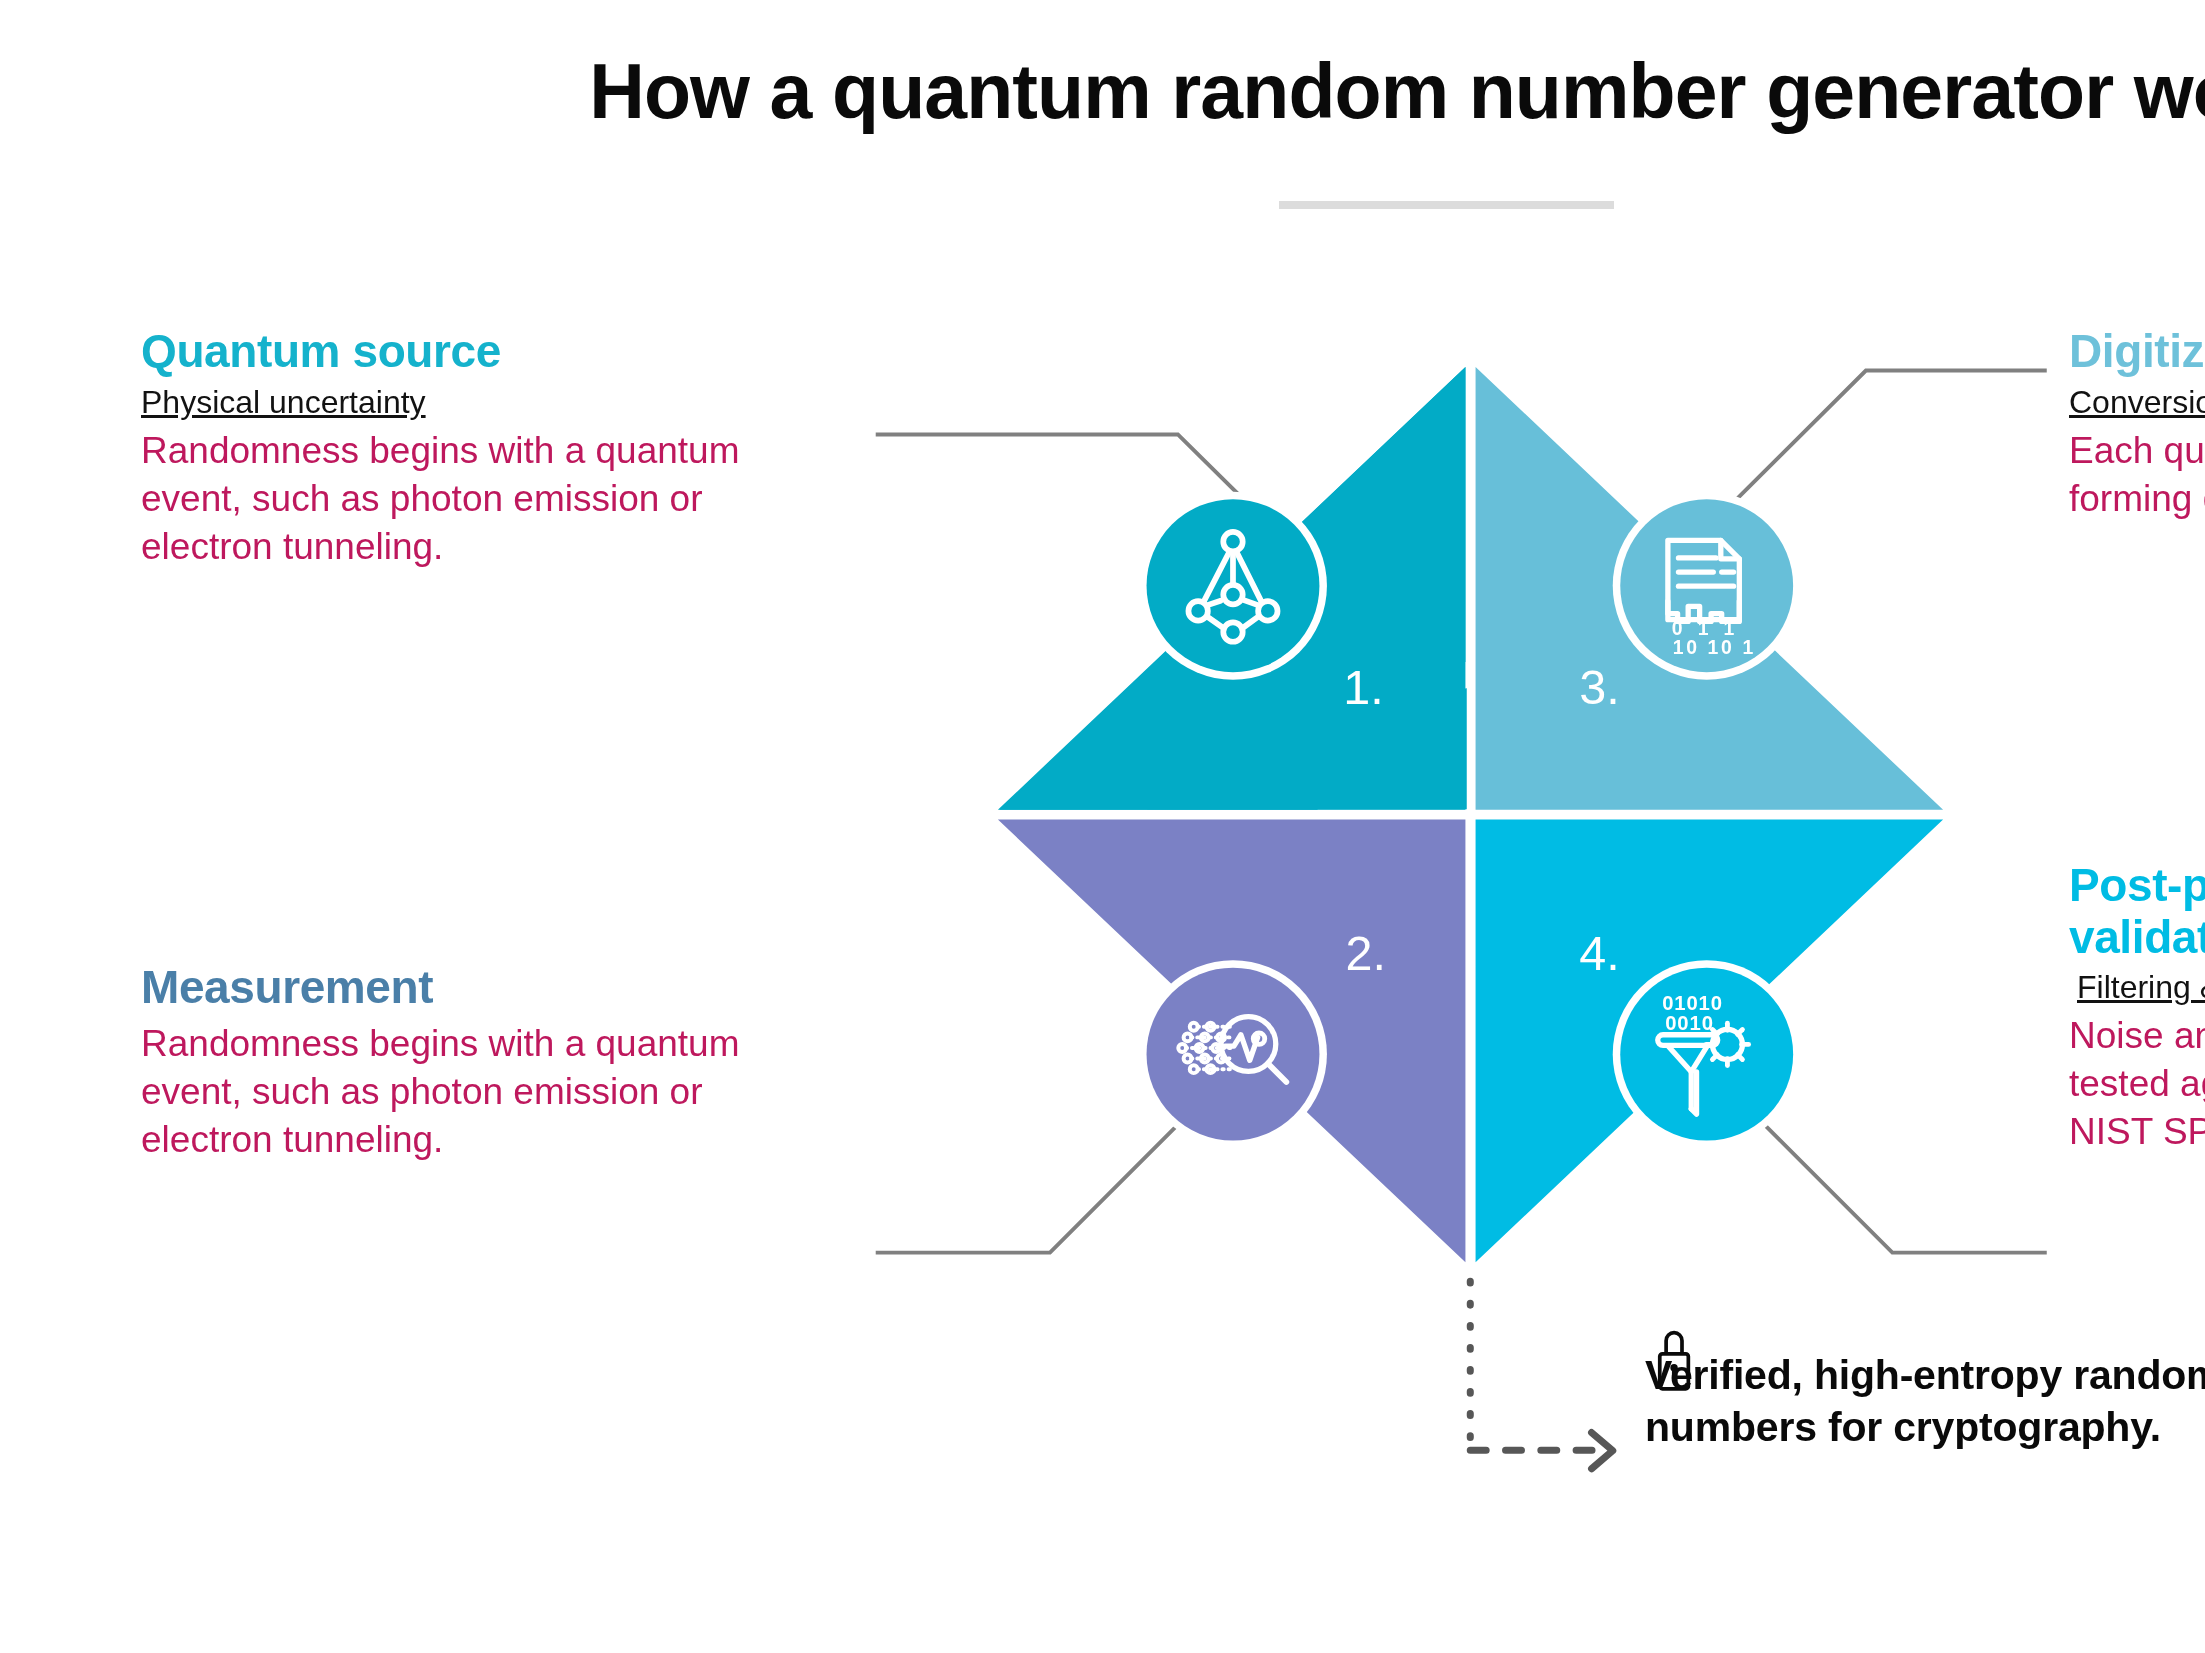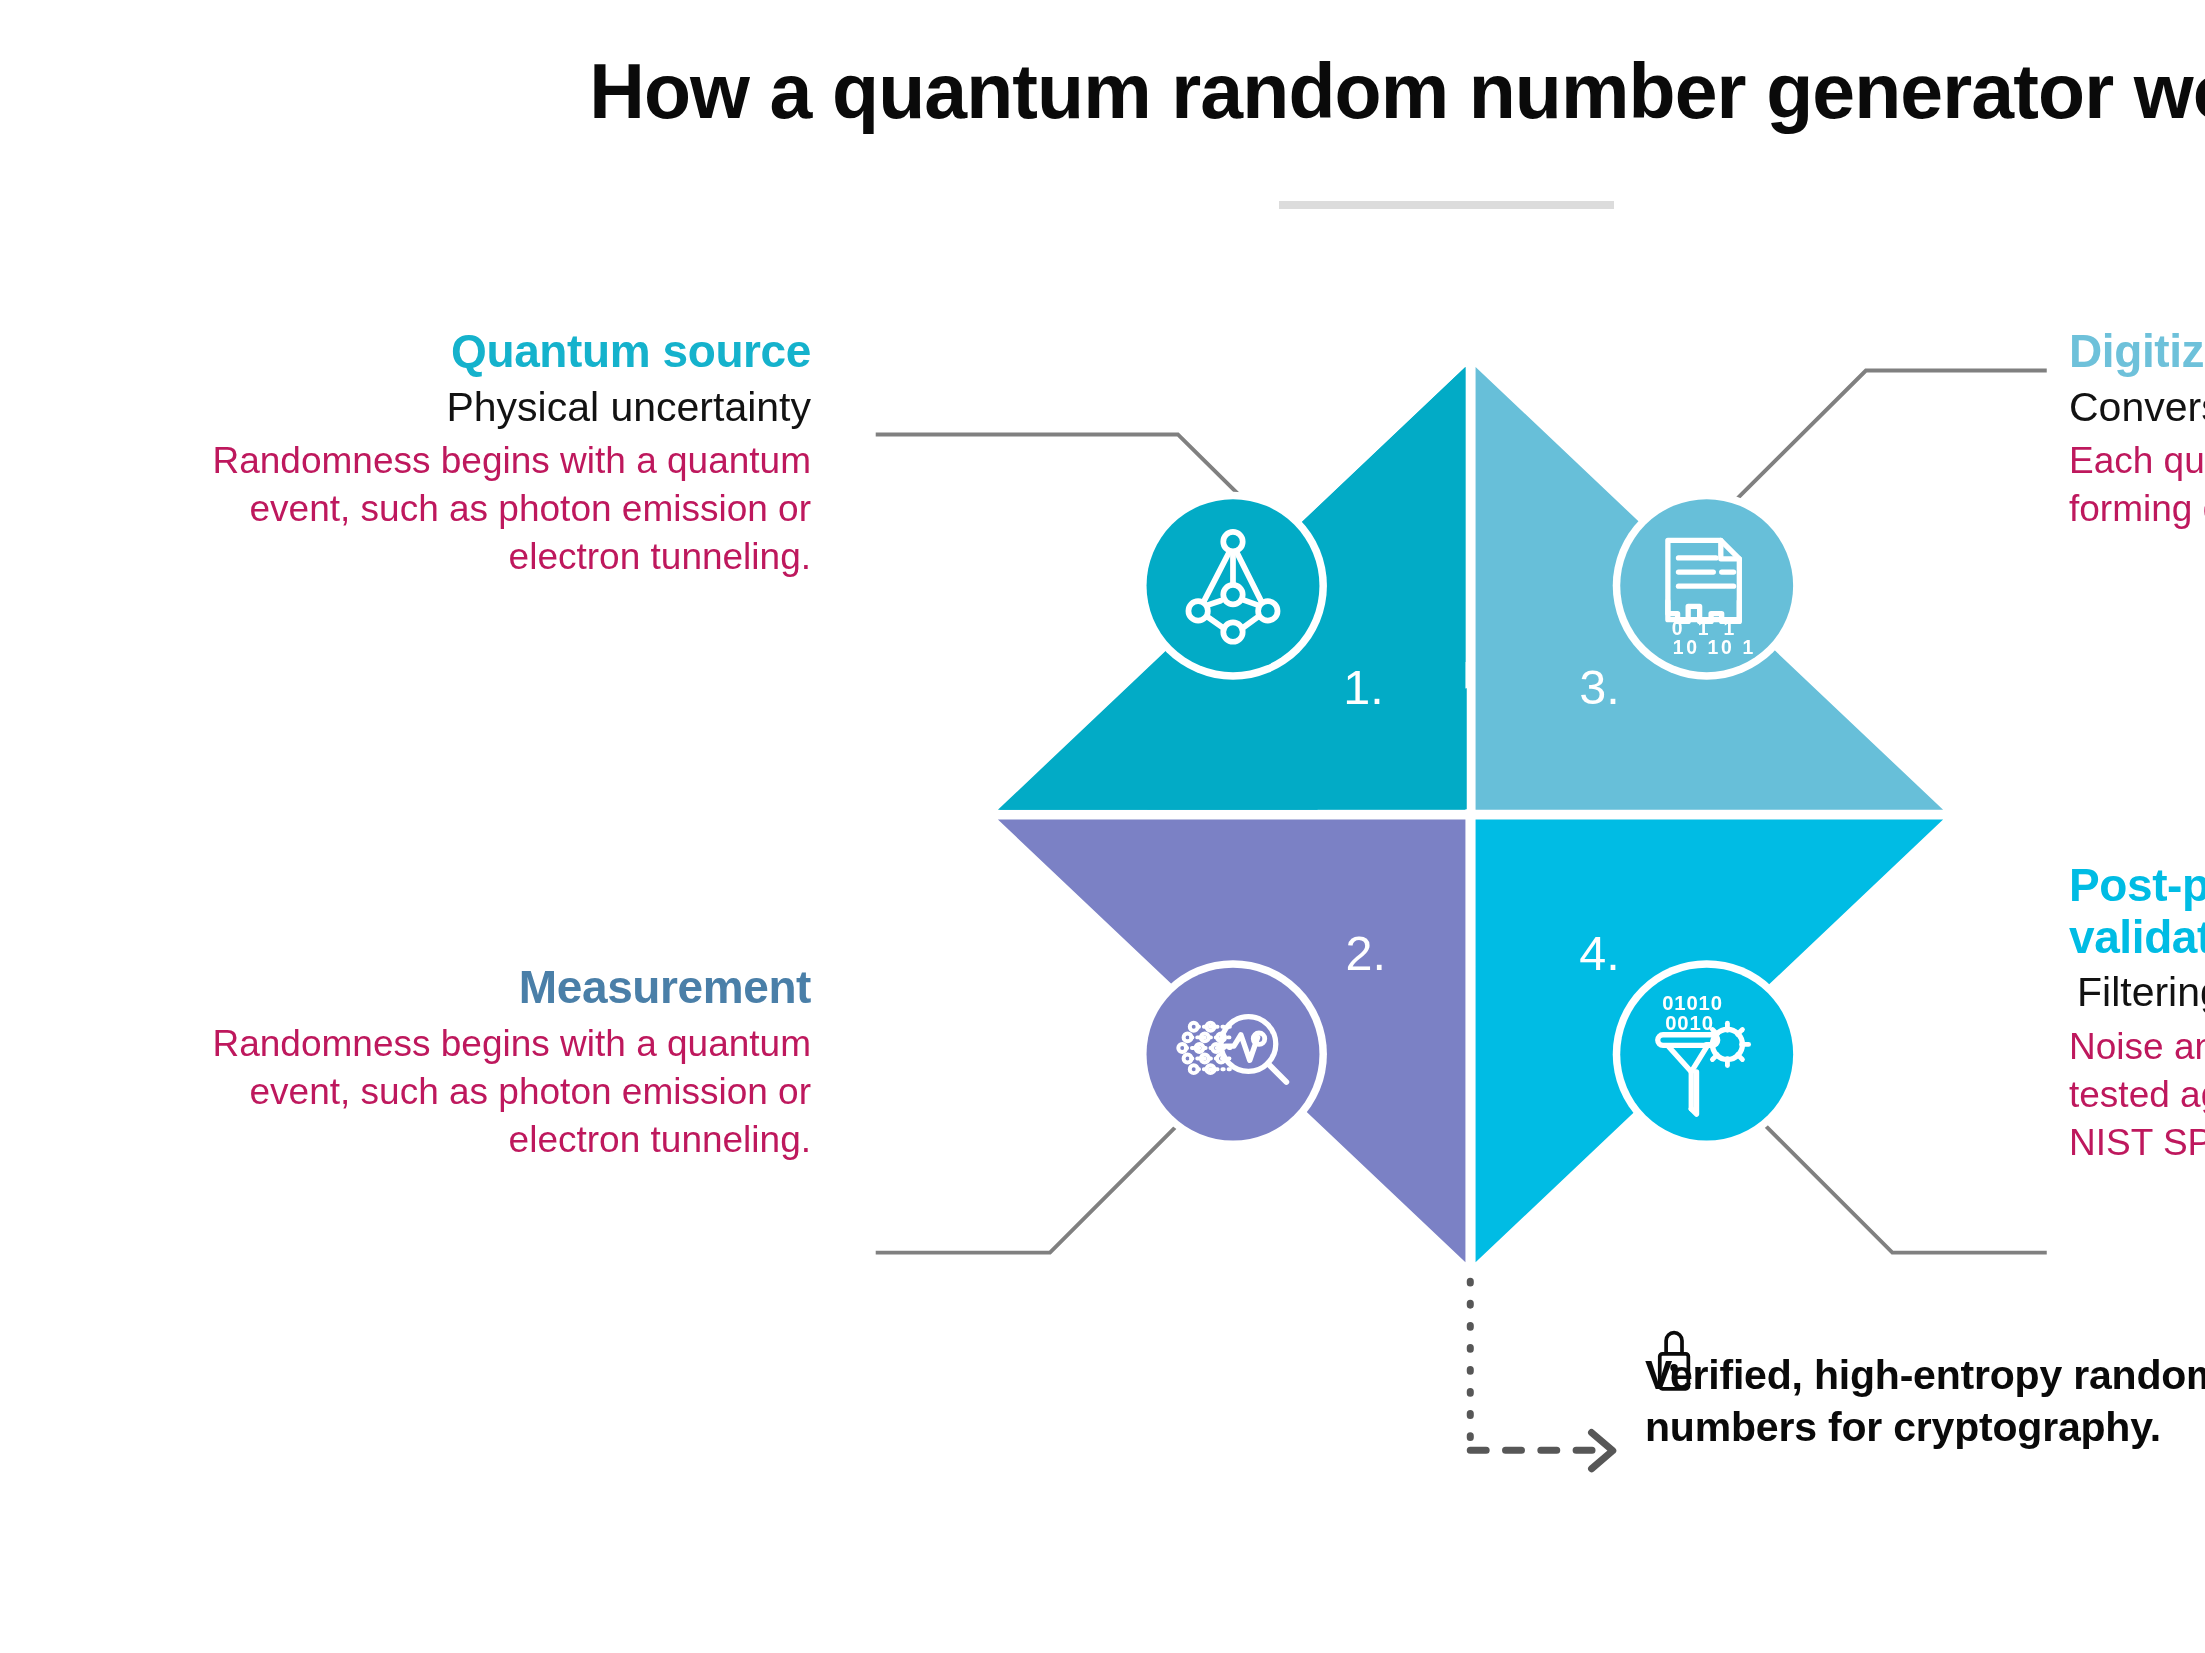--- a/index.html
+++ b/index.html
@@ -56,35 +56,36 @@
     width: 2941px;
     height: 1654px;
   }
 
   
   .info-block {
     position: absolute;
     width: 670px;
   }
   .info-block.right { text-align: left; }
-  .info-block.left  { text-align: right; }
+  .info-block.left  { }
 
   .blk-heading {
     font-size: 46px;
     font-weight: 700;
     line-height: 1.12;
     margin: 0 0 6.2px 0;
     letter-spacing: -0.4px;
   }
   .blk-subtitle {
-    font-size: 41px;
+    font-size: 32px;
     font-weight: 400;
     color: #121212;
     line-height: 1.15;
     margin: 0 0 6.2px 0;
+    text-decoration: underline;
   }
   .blk-desc {
     font-size: 37px;
     color: #be185d;
     line-height: 1.30;
     margin: 0;
   }
 
   #block-quantum-source { left: 141px; top: 326px; }
   #block-measurement    { left: 141px; top: 962px; }

